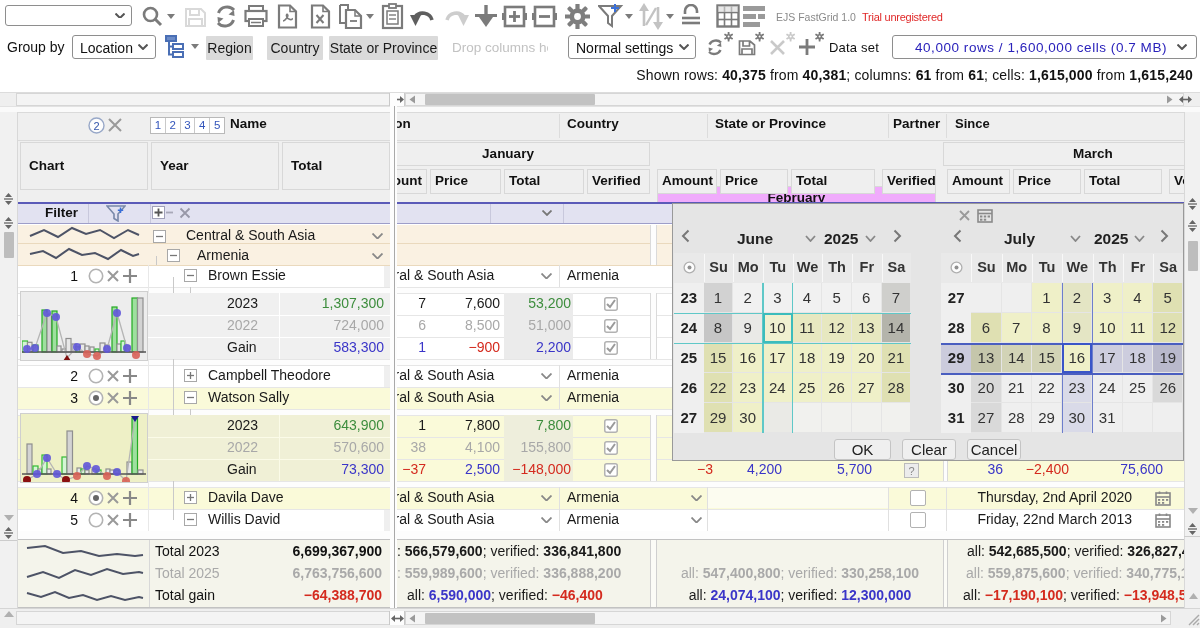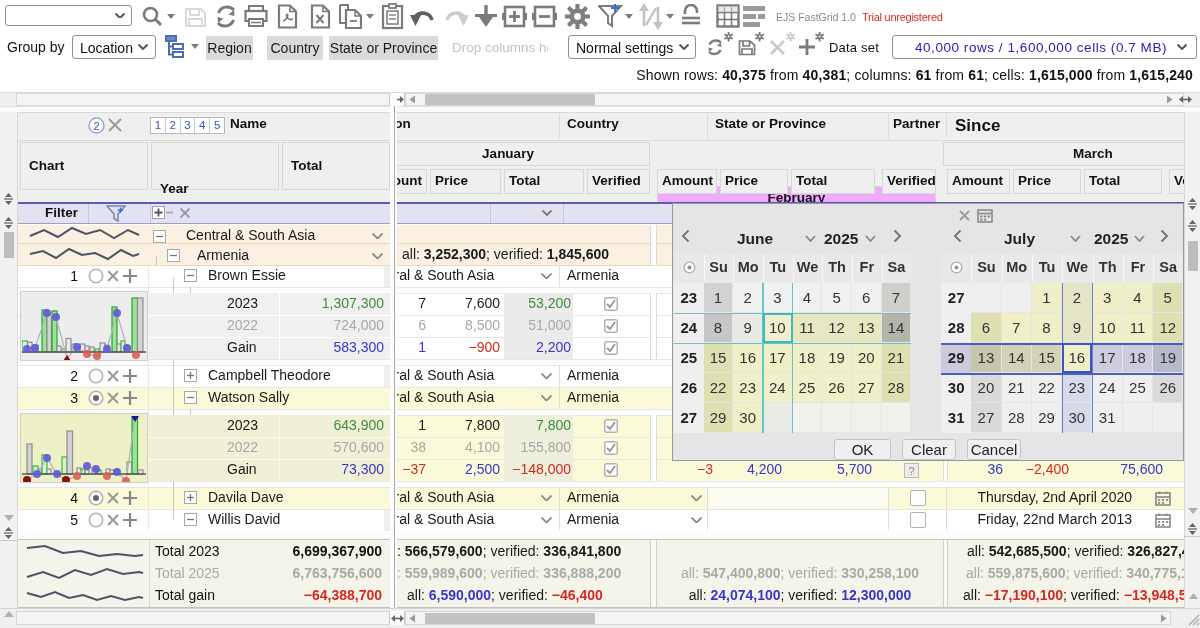--- a/index.html
+++ b/index.html
@@ -282,32 +282,32 @@
 <div style="flex:1;border-left:1px solid #c9c9c9;font-size:11.5px;color:#3355bb;text-align:center;line-height:15px;">3</div>
 <div style="flex:1;border-left:1px solid #c9c9c9;font-size:11.5px;color:#3355bb;text-align:center;line-height:15px;">4</div>
 <div style="flex:1;border-left:1px solid #c9c9c9;font-size:11.5px;color:#3355bb;text-align:center;line-height:15px;">5</div>
 </div>
 <div class="a" style="left:230px;top:116px;font-weight:bold;font-size:13.5px;color:#111;">Name</div>
 <div class="a clip" style="left:397px;top:112px;width:787px;height:28px;">
 <div class="a" style="left:-32px;top:4px;font-weight:bold;font-size:13.5px;color:#111;">Region</div>
 <div class="a" style="left:170px;top:4px;font-weight:bold;font-size:13.5px;color:#111;">Country</div>
 <div class="a" style="left:318px;top:4px;font-weight:bold;font-size:13.5px;color:#111;">State or Province</div>
 <div class="a" style="left:496px;top:4px;font-weight:bold;font-size:13.5px;color:#111;">Partner</div>
-<div class="a" style="left:558px;top:4px;font-weight:bold;font-size:17px;color:#111;">Since</div>
+<div class="a" style="left:558px;top:4px;font-weight:bold;font-size:13px;color:#111;">Since</div>
 <div class="a" style="left:162px;top:2px;width:1px;height:24px;background:#dcdcdc;"></div>
 <div class="a" style="left:310px;top:2px;width:1px;height:24px;background:#dcdcdc;"></div>
 <div class="a" style="left:491px;top:2px;width:1px;height:24px;background:#dcdcdc;"></div>
 <div class="a" style="left:549px;top:2px;width:1px;height:24px;background:#dcdcdc;"></div>
 </div>
 <div class="a" style="left:18px;top:140px;width:1166px;height:1px;background:#dadada;"></div>
 <div class="a" style="left:20px;top:142px;width:128px;height:48px;background:#efefef;border:1px solid #d8d8d8;box-sizing:border-box;">
       <div style="position:absolute;left:8px;top:15.0px;font-weight:bold;font-size:13.5px;color:#111;">Chart</div>
     </div>
 <div class="a" style="left:151px;top:142px;width:128px;height:48px;background:#efefef;border:1px solid #d8d8d8;box-sizing:border-box;">
-      <div style="position:absolute;left:8px;top:15.0px;font-weight:bold;font-size:13.5px;color:#111;margin-top:23px;">Year</div>
+      <div style="position:absolute;left:8px;top:15.0px;font-weight:bold;font-size:13.5px;color:#111;">Year</div>
     </div>
 <div class="a" style="left:282px;top:142px;width:108px;height:48px;background:#efefef;border:1px solid #d8d8d8;box-sizing:border-box;">
       <div style="position:absolute;left:8px;top:15.0px;font-weight:bold;font-size:13.5px;color:#111;">Total</div>
     </div>
 <div class="a clip" style="left:397px;top:140px;width:787px;height:62px;">
 <div class="a" style="left:-31px;top:2px;width:284px;height:24px;background:#efefef;border:1px solid #d8d8d8;box-sizing:border-box;">
         <div style="position:absolute;left:0;right:0;top:3px;text-align:center;font-weight:bold;font-size:13.5px;color:#111;">January</div>
       </div>
 <div class="a" style="left:260px;top:2px;width:279px;height:24px;background:#f0abfc;border:1px solid #d8d8d8;box-sizing:border-box;margin-top:44px;">
         <div style="position:absolute;left:0;right:0;top:3px;text-align:center;font-weight:bold;font-size:13.5px;color:#111;">February</div>
@@ -464,23 +464,20 @@
     </svg>
 <div class="a" style="left:197px;top:247px;font-size:14px;color:#1a1a1a;">Armenia</div>
 <svg class="a" style="left:371.5px;top:252.975px" width="11" height="6.050000000000001" viewBox="0 0 11 6.050000000000001">
       <path d="M0.5,0.5 L5.5,5.550000000000001 L10.5,0.5" fill="none" stroke="#888" stroke-width="1.8"></path>
     </svg>
 <svg class="a" style="left:28px;top:246px" width="112" height="17" viewBox="0 0 112 17">
       <polyline points="2,8 15,5 28,12 41,3 54,9 67,7 80,13 93,4 105,10 111,8" fill="none" stroke="#4d5366" stroke-width="2"></polyline>
     </svg>
 <div class="a clip" style="left:397px;top:225px;width:275px;height:18px;font-size:14px;color:#1a1a1a;">
       <div class="a" style="left:-1px;top:16px;white-space:nowrap;">all: <b>96,085,100</b>; verified: <b>56,813,400</b></div>
-    </div>
-<div class="a clip" style="left:397px;top:246px;width:275px;height:18px;font-size:14px;color:#1a1a1a;">
-      <div class="a" style="left:5px;top:0;white-space:nowrap;">all: <b>3,252,300</b>; verified: <b>1,845,600</b></div>
     </div>
 <div class="a" style="right:1122px;top:268px;font-size:14px;color:#111;">1</div>
 <svg class="a" style="left:88px;top:268px" width="16" height="16" viewBox="0 0 16 16">
       <circle cx="8" cy="8" r="6.7" fill="#fff" stroke="#b3b3b3" stroke-width="1.6"></circle>
     </svg>
 <svg class="a" style="left:106px;top:269px" width="14" height="14" viewBox="0 0 14 14">
       <path d="M2,2 L12,12 M12,2 L2,12" stroke="#999" stroke-width="2"></path>
     </svg>
 <svg class="a" style="left:122px;top:268px" width="16" height="16" viewBox="0 0 16 16">
       <path d="M8,1 L8,15 M1,8 L15,8" stroke="#888" stroke-width="2.2"></path>

